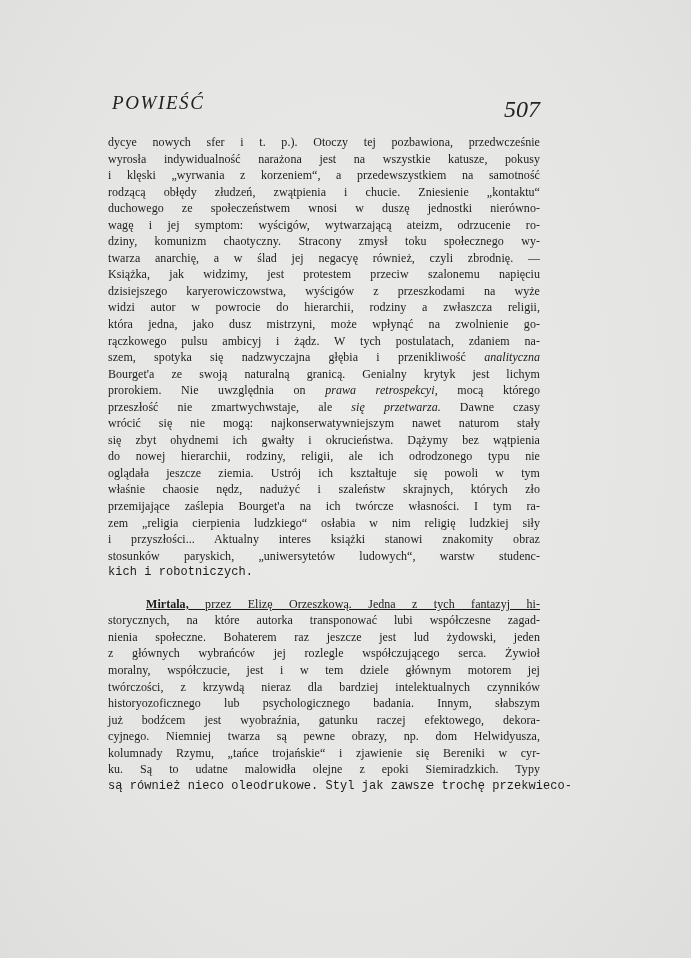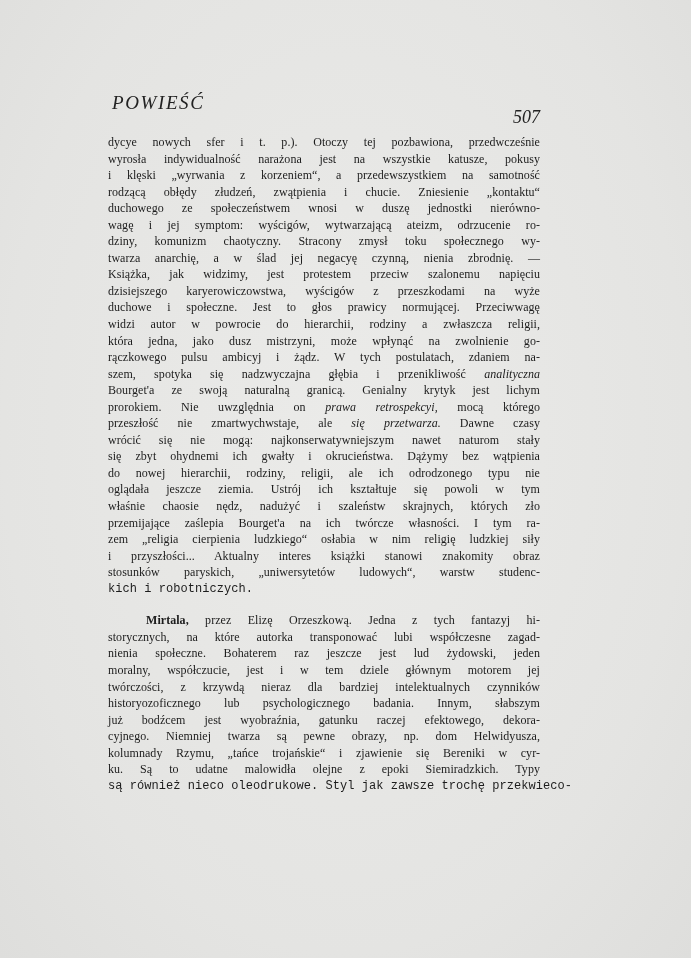--- a/index.html
+++ b/index.html
@@ -16,34 +16,34 @@
       background: radial-gradient(ellipse at 50% 45%, #ebebe9 0%, #e4e4e2 70%, #dededc 100%);
     }
     .running-head {
       position: absolute; left: 112px; top: 92px; width: 428px; height: 26px;
     }
     .running-title {
       position: absolute; left: 0; top: 0;
       font-style: italic; font-size: 19px; letter-spacing: 1.6px; color: #222;
     }
     .page-number {
-      position: absolute; right: 0; top: 15px;
-      font-style: italic; font-size: 18px; color: #222;
+      position: absolute; right: 0; top: 4px;
+      font-style: italic; font-size: 24px; color: #222;
     }
     .text-block {
       position: absolute; left: 108px; top: 134px; width: 432px;
     }
     .line {
       display: block; height: 16.55px; line-height: 16.55px;
       font-size: 12px; white-space: nowrap;
       text-align: justify; text-align-last: justify;
       letter-spacing: 0.05px;
     }
     .line.last { text-align-last: left; font-family: Liberation Mono, monospace; }
-    .line.indent { padding-left: 38px; }
+    .line.indent { padding-left: 38px; text-decoration: underline; }
     .gap { height: 15px; }
     i { font-style: italic; }
     b { font-weight: bold; }
   </style>
 </head>
 <body>
 
 <div class="page">
   <div class="running-head">
     <span class="running-title">POWIEŚĆ</span>
@@ -52,24 +52,23 @@
 
   <div class="text-block" id="text-block">
       <div>
         <span class="line">dycye nowych sfer i t. p.).  Otoczy tej pozbawiona, przedwcześnie</span>
         <span class="line">wyrosła indywidualność narażona jest na wszystkie katusze, pokusy</span>
         <span class="line">i klęski „wyrwania z korzeniem“, a przedewszystkiem na samotność</span>
         <span class="line">rodzącą obłędy złudzeń, zwątpienia i chucie.  Zniesienie „kontaktu“</span>
         <span class="line">duchowego ze społeczeństwem wnosi w duszę jednostki nierówno-</span>
         <span class="line">wagę i jej symptom: wyścigów, wytwarzającą ateizm, odrzucenie ro-</span>
         <span class="line">dziny, komunizm chaotyczny.  Stracony zmysł toku społecznego wy-</span>
-        <span class="line">twarza anarchię, a w ślad jej negacyę czynną, nienia zbrodnię. —</span>
+        <span class="line">twarza anarchię, a w ślad jej negacyę również, czyli zbrodnię. —</span>
         <span class="line">Książka, jak widzimy, jest protestem przeciw szalonemu napięciu</span>
         <span class="line">dzisiejszego karyerowiczowstwa, wyścigów z przeszkodami na wyże</span>
-        <span class="line">duchowe i społeczne. Jest to głos prawicy normującej. Przeciwwagę</span>
         <span class="line">widzi autor w powrocie do hierarchii, rodziny a zwłaszcza religii,</span>
         <span class="line">która jedna, jako dusz mistrzyni, może wpłynąć na zwolnienie go-</span>
         <span class="line">rączkowego pulsu ambicyj i żądz.  W tych postulatach, zdaniem na-</span>
         <span class="line">szem, spotyka się nadzwyczajna głębia i przenikliwość <i>analityczna</i></span>
         <span class="line">Bourget'a ze swoją naturalną granicą.  Genialny krytyk jest lichym</span>
         <span class="line">prorokiem.  Nie uwzględnia on <i>prawa retrospekcyi,</i> mocą którego</span>
         <span class="line">przeszłość nie zmartwychwstaje, ale <i>się przetwarza.</i>  Dawne czasy</span>
         <span class="line">wrócić się nie mogą: najkonserwatywniejszym nawet naturom stały</span>
         <span class="line">się zbyt ohydnemi ich gwałty i okrucieństwa. Dążymy bez wątpienia</span>
         <span class="line">do nowej hierarchii, rodziny, religii, ale ich odrodzonego typu nie</span>
@@ -79,20 +78,21 @@
         <span class="line">zem „religia cierpienia ludzkiego“ osłabia w nim religię ludzkiej siły</span>
         <span class="line">i przyszłości...  Aktualny interes książki stanowi znakomity obraz</span>
         <span class="line">stosunków paryskich, „uniwersytetów ludowych“, warstw studenc-</span>
         <span class="line last">kich i robotniczych.</span>
       </div>
       <div class="gap"></div>
       <div>
         <span class="line indent"><b>Mirtala,</b> przez Elizę Orzeszkową.  Jedna z tych fantazyj hi-</span>
         <span class="line">storycznych, na które autorka transponować lubi współczesne zagad-</span>
         <span class="line">nienia społeczne.  Bohaterem raz jeszcze jest lud żydowski, jeden</span>
+        <span class="line">z głównych wybrańców jej rozlegle współczującego serca.  Żywioł</span>
         <span class="line">moralny, współczucie, jest i w tem dziele głównym motorem jej</span>
         <span class="line">twórczości, z krzywdą nieraz dla bardziej intelektualnych czynników</span>
         <span class="line">historyozoficznego lub psychologicznego badania.  Innym, słabszym</span>
         <span class="line">już bodźcem jest wyobraźnia, gatunku raczej efektowego, dekora-</span>
         <span class="line">cyjnego.  Niemniej twarza są pewne obrazy, np. dom Helwidyusza,</span>
         <span class="line">kolumnady Rzymu, „tańce trojańskie“ i zjawienie się Bereniki w cyr-</span>
         <span class="line">ku.  Są to udatne malowidła olejne z epoki Siemiradzkich.  Typy</span>
         <span class="line last">są również nieco oleodrukowe.  Styl jak zawsze trochę przekwieco-</span>
       </div>
     </div>

